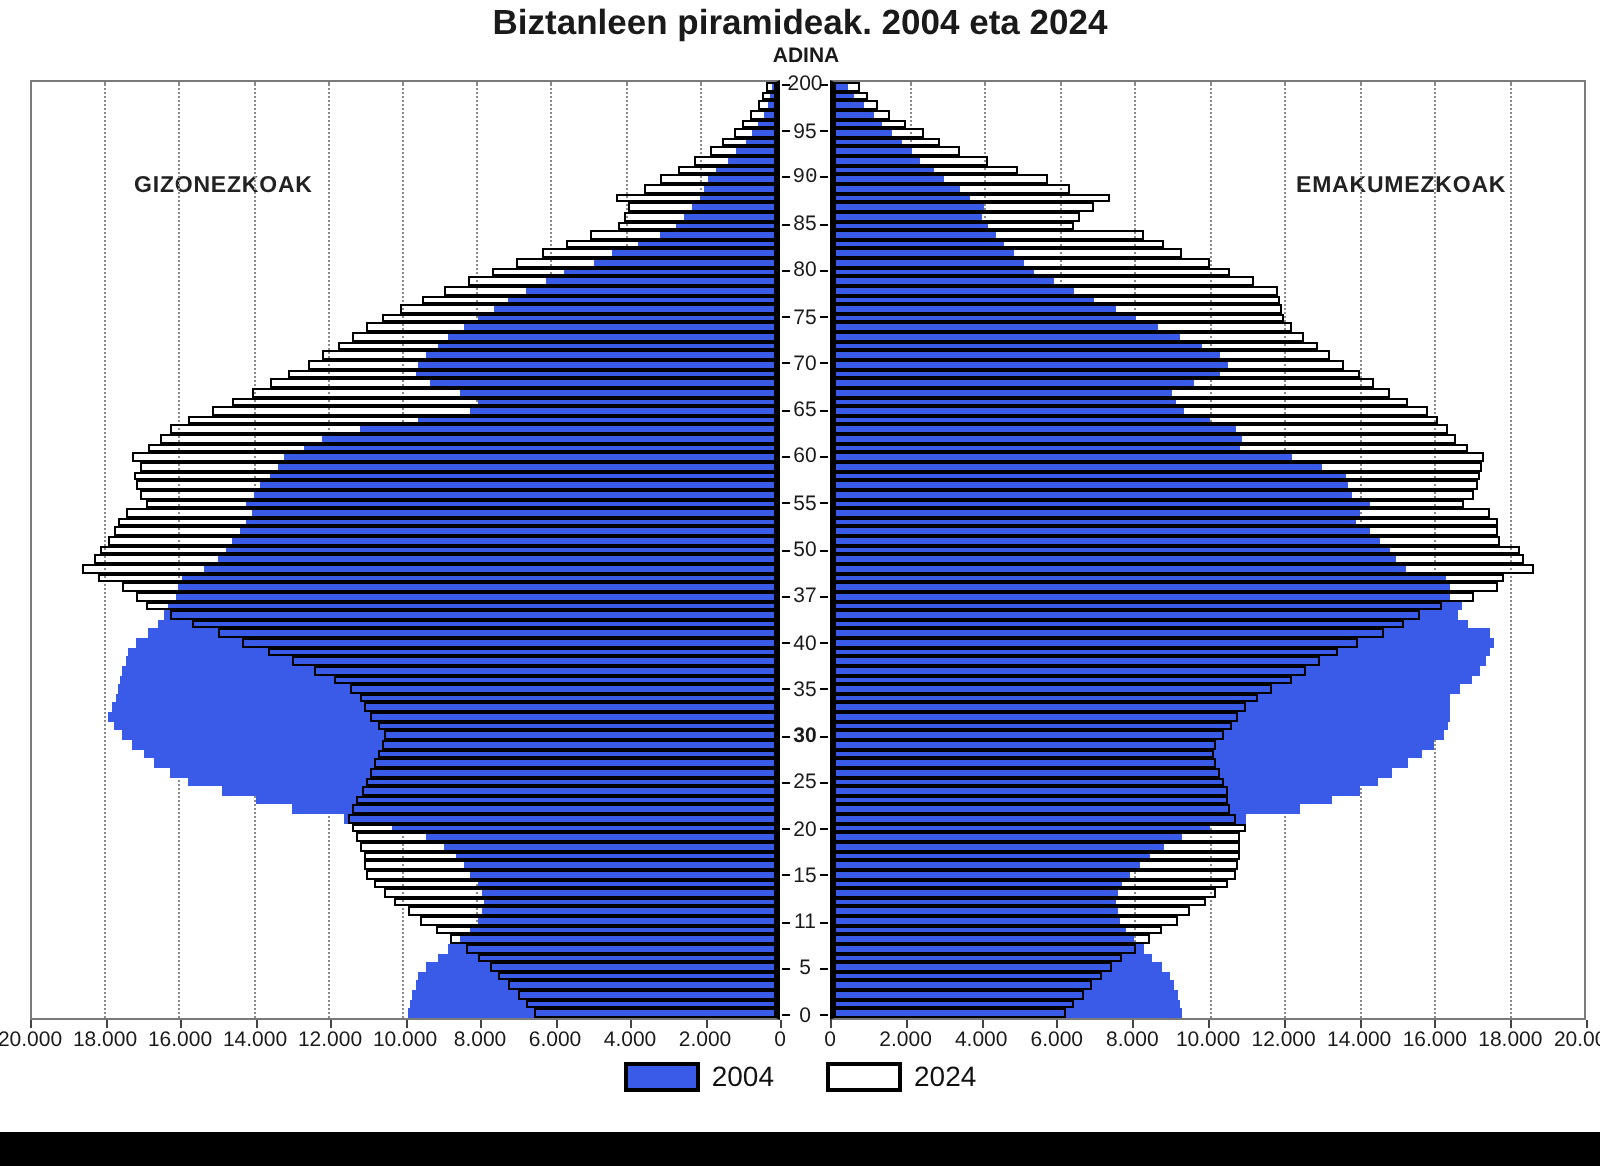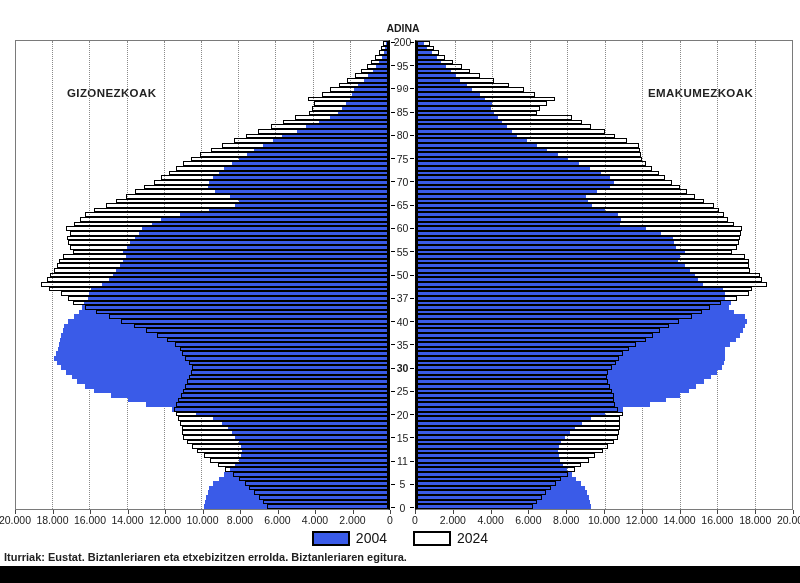--- a/index.html
+++ b/index.html
@@ -30,20 +30,21 @@
   .legend-item{display:flex;align-items:center;gap:6px;}
   .swatch{width:38px;height:15px;border:2px solid #000;box-sizing:border-box;}
   .legend-label{font-size:14px;color:#111;}
   .source{position:absolute;top:551px;left:4px;font-size:11px;font-weight:bold;color:#222;}
   .footer-bar{position:absolute;top:566px;left:0;width:800px;height:17px;background:#000;}
 </style>
 </head>
 <body>
 
 <div class="page">
+  <div class="title">Biztanleen piramideak. 2004 eta 2024</div>
   <div class="adina">ADINA</div>
 
   <div id="panelR" class="panel right">
     <div class="side-label" style="left:231px;top:46px;">EMAKUMEZKOAK</div>
   <div class="gridline" style="left: 10%;"></div>
       <div class="gridline" style="left: 20%;"></div>
       <div class="gridline" style="left: 30%;"></div>
       <div class="gridline" style="left: 40%;"></div>
       <div class="gridline" style="left: 50%;"></div>
       <div class="gridline" style="left: 60%;"></div>
@@ -987,15 +988,14 @@
     <div class="legend-item">
       <span id="sw2004" class="swatch" style="background: rgb(58, 91, 232);"></span>
       <span class="legend-label">2004</span>
     </div>
     <div class="legend-item">
       <span id="sw2024" class="swatch" style="background: rgb(255, 255, 255);"></span>
       <span class="legend-label">2024</span>
     </div>
   </div>
 
-  <div class="source">Iturriak: Eustat. Biztanleriaren eta etxebizitzen errolda. Biztanleriaren egitura.</div>
   <div class="footer-bar"></div>
 </div>
 
 </body></html>

